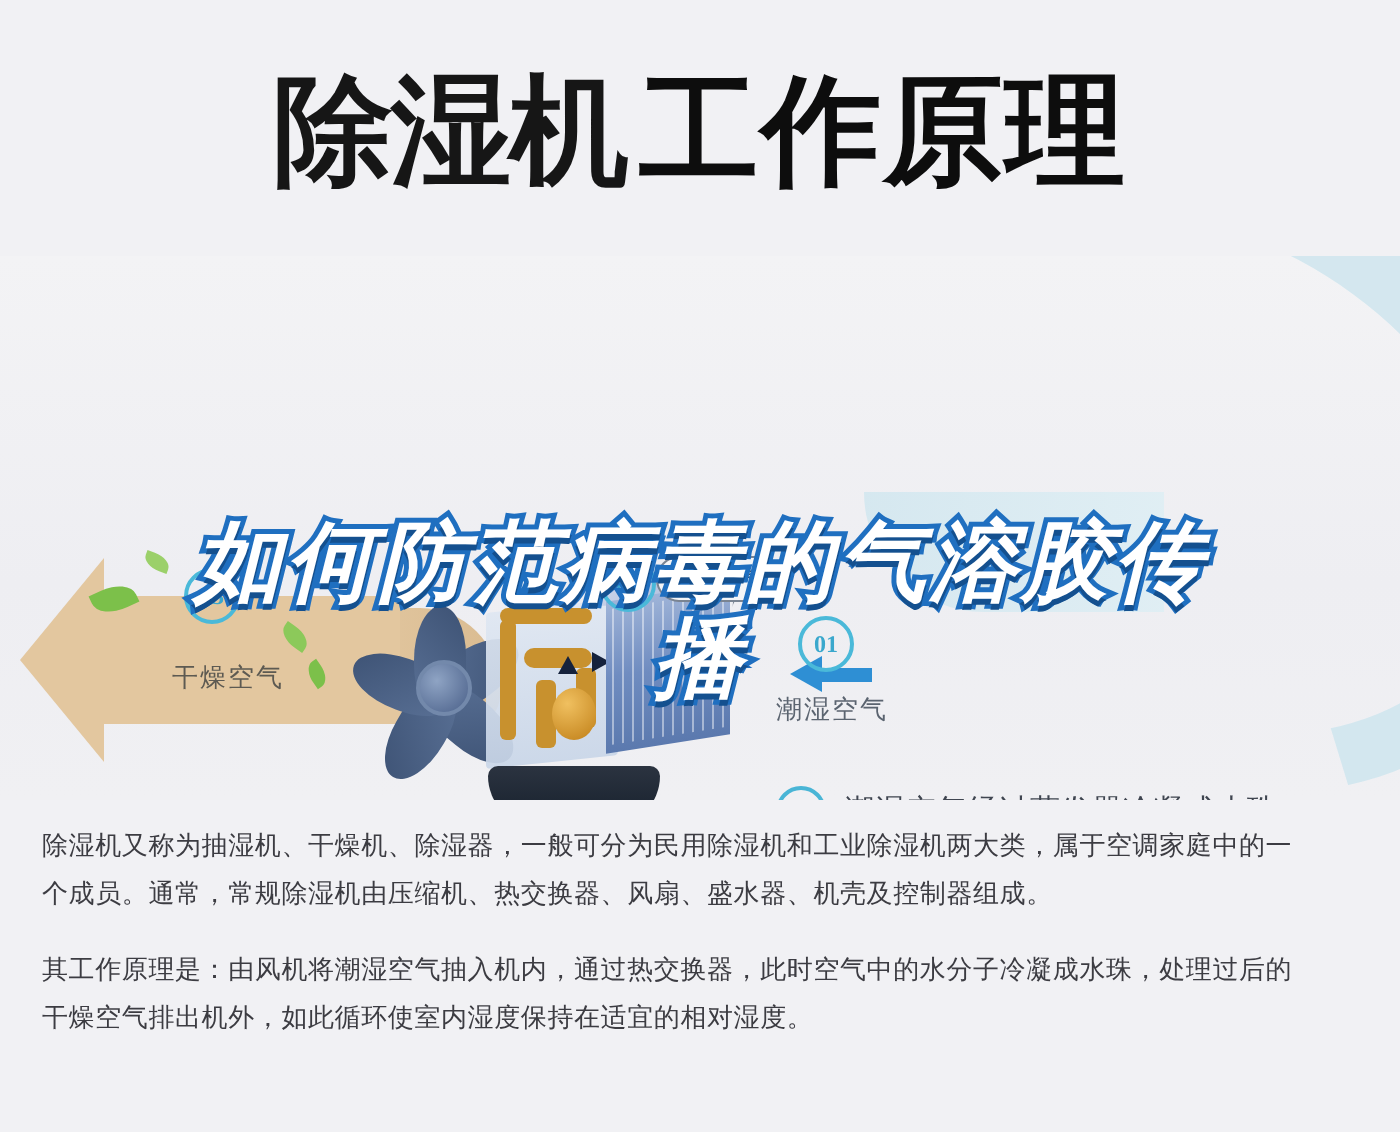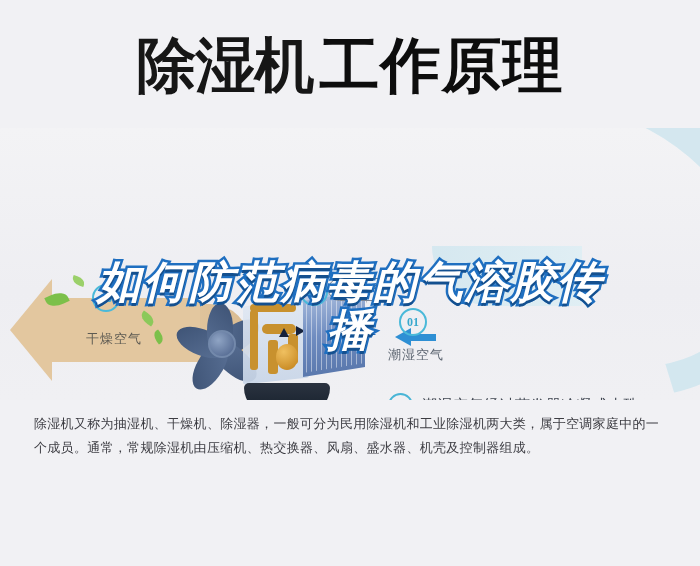--- a/index.html
+++ b/index.html
@@ -197,21 +197,21 @@
     font-style:italic;letter-spacing:2px;
     -webkit-text-stroke:5px #1f6fc0;
     paint-order:stroke fill;
     text-shadow:0 3px 0 #14508f;
     font-family:"DejaVu Sans","Liberation Sans",sans-serif;
   }
   .wm-line.l2{margin-top:4px;}
 
   
   .body-text{
-    position:absolute;left:34px;top:412px;width:632px;
+    position:absolute;left:21px;top:412px;width:632px;
     font-size:13px;color:#3c3c42;line-height:24px;letter-spacing:.3px;
   }
   .para{margin:0 0 14px 0;}
 </style>
 </head>
 <body>
 
 <div id="page">
 
   <div class="title-wrap">
@@ -276,15 +276,16 @@
     </div>
   </div>
 
   <div class="watermark">
     <span class="wm-line">如何防范病毒的气溶胶传</span>
     <span class="wm-line l2">播</span>
   </div>
 
   <div class="body-text">
     <p class="para">除湿机又称为抽湿机、干燥机、除湿器，一般可分为民用除湿机和工业除湿机两大类，属于空调家庭中的一个成员。通常，常规除湿机由压缩机、热交换器、风扇、盛水器、机壳及控制器组成。</p>
+    <p class="para">其工作原理是：由风机将潮湿空气抽入机内，通过热交换器，此时空气中的水分子冷凝成水珠，处理过后的干燥空气排出机外，如此循环使室内湿度保持在适宜的相对湿度。</p>
   </div>
 
 </div>
 
 </body></html>

